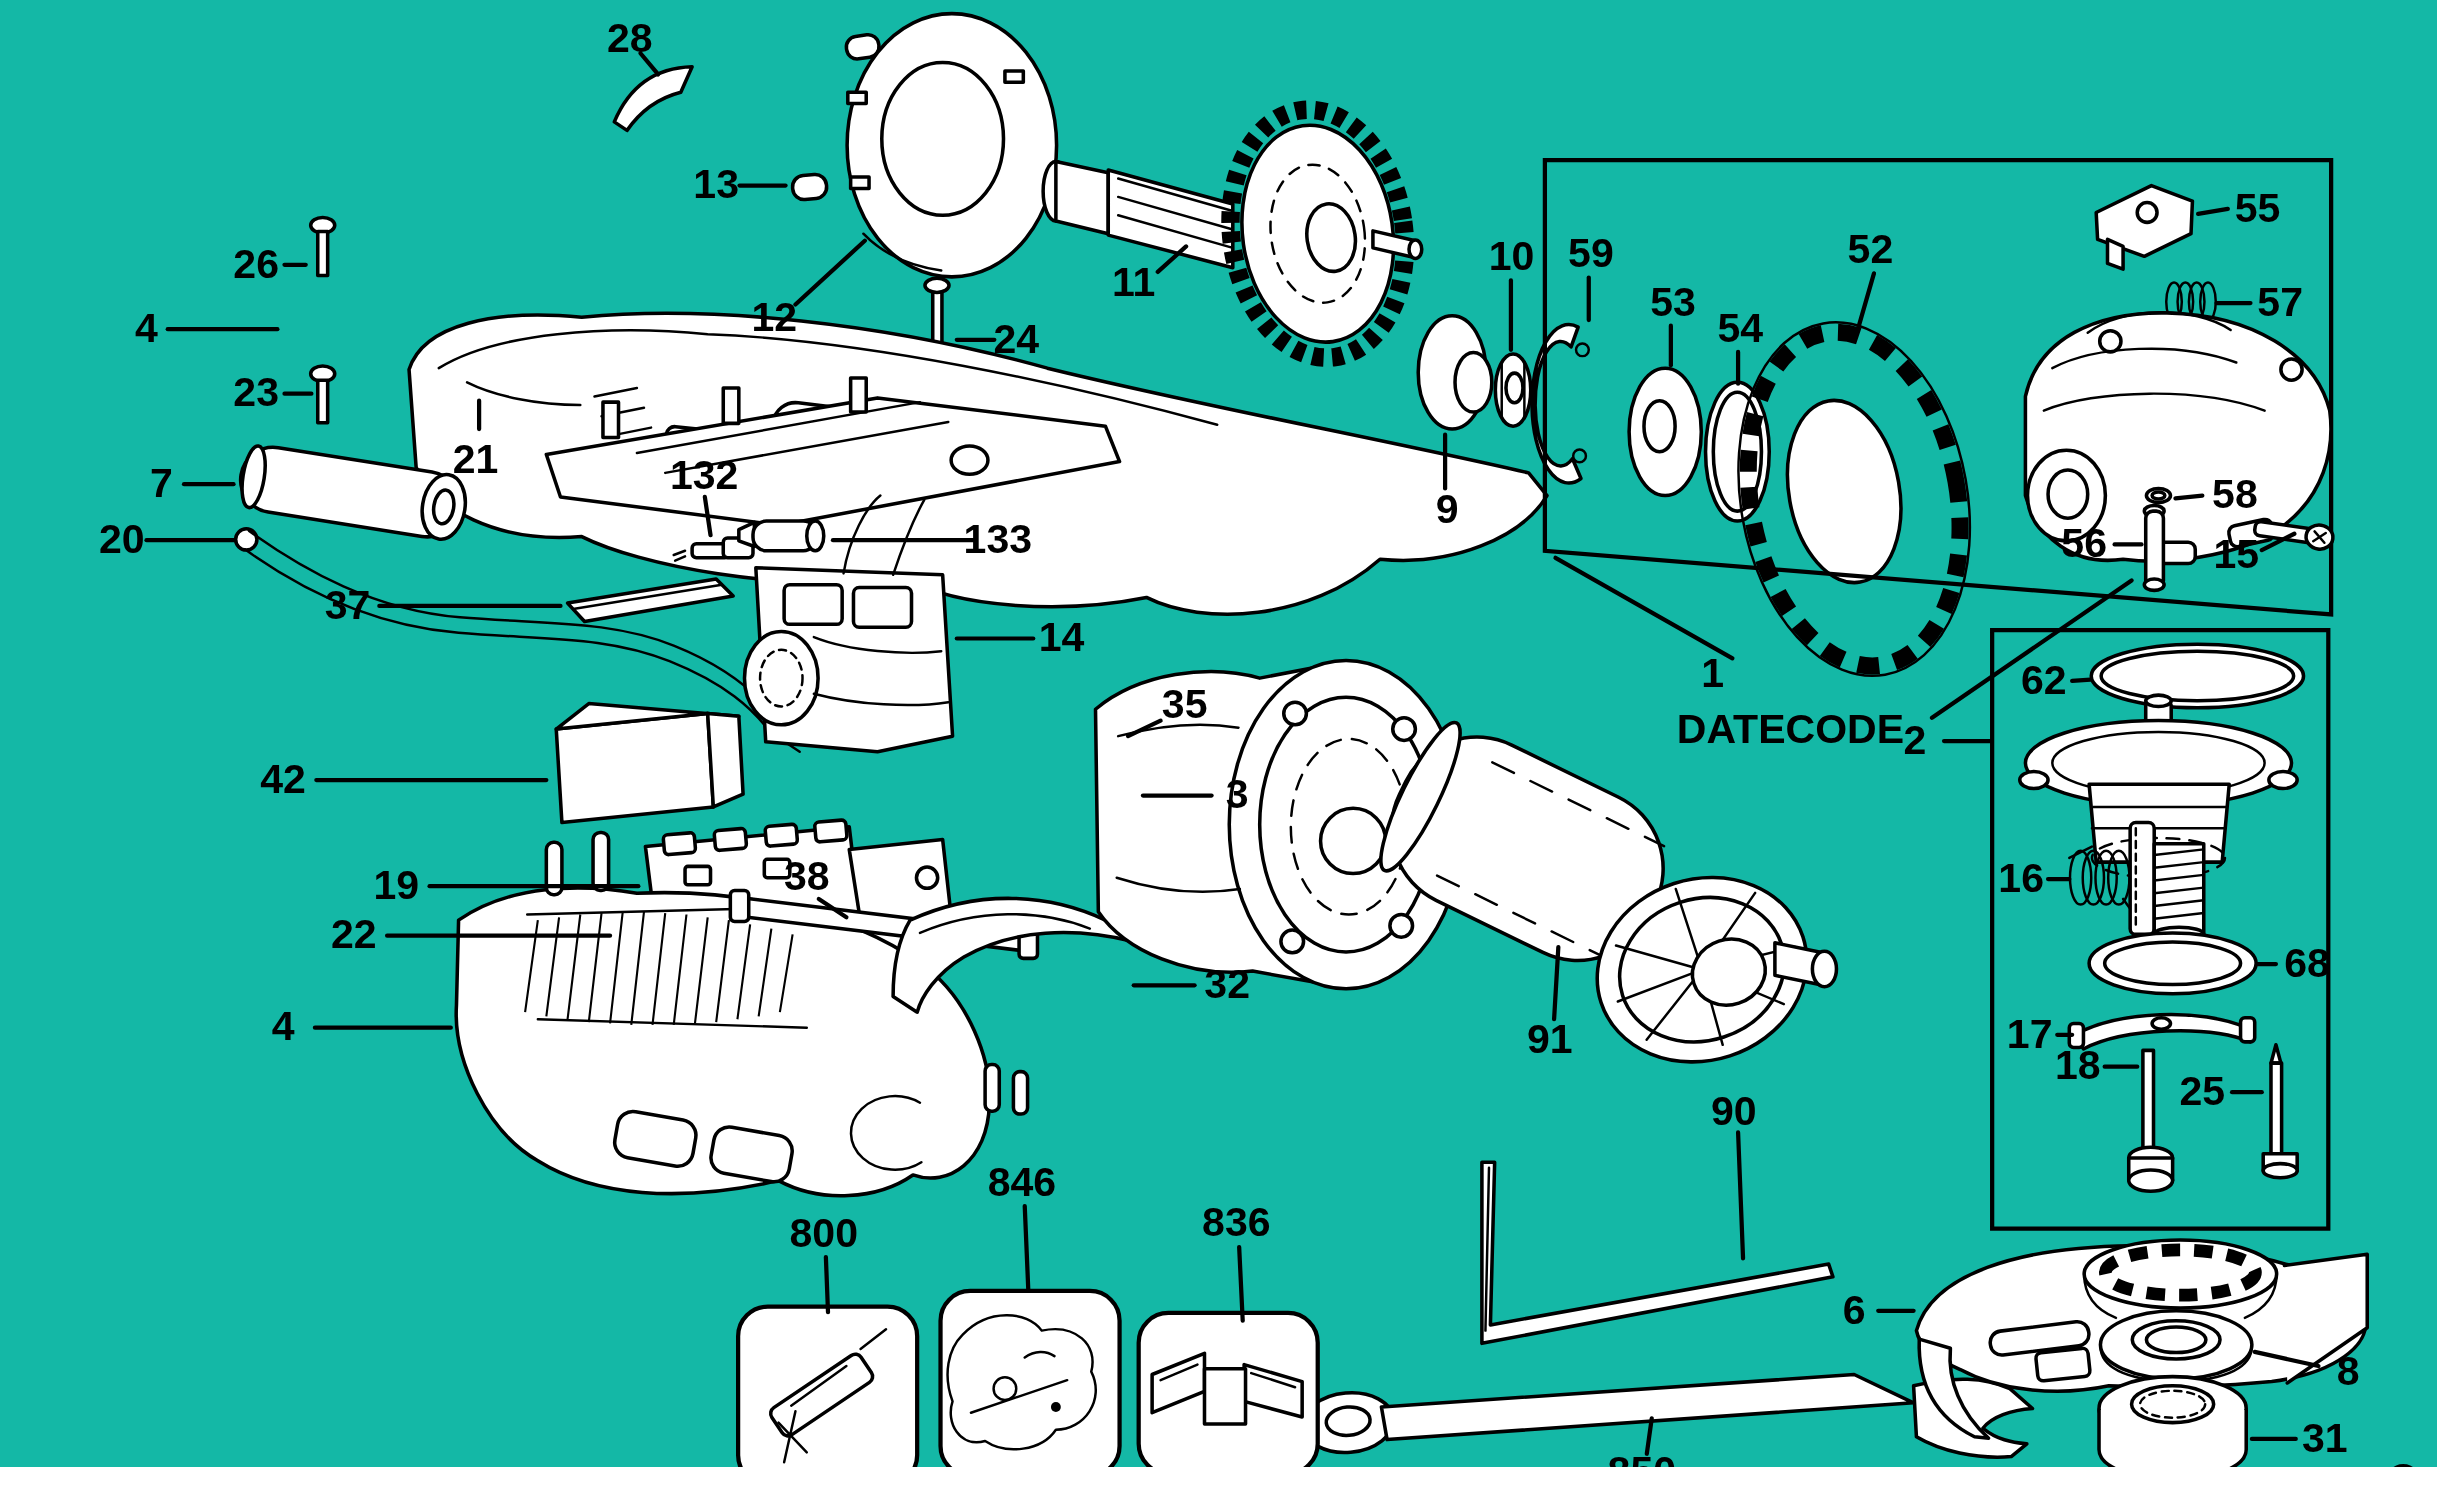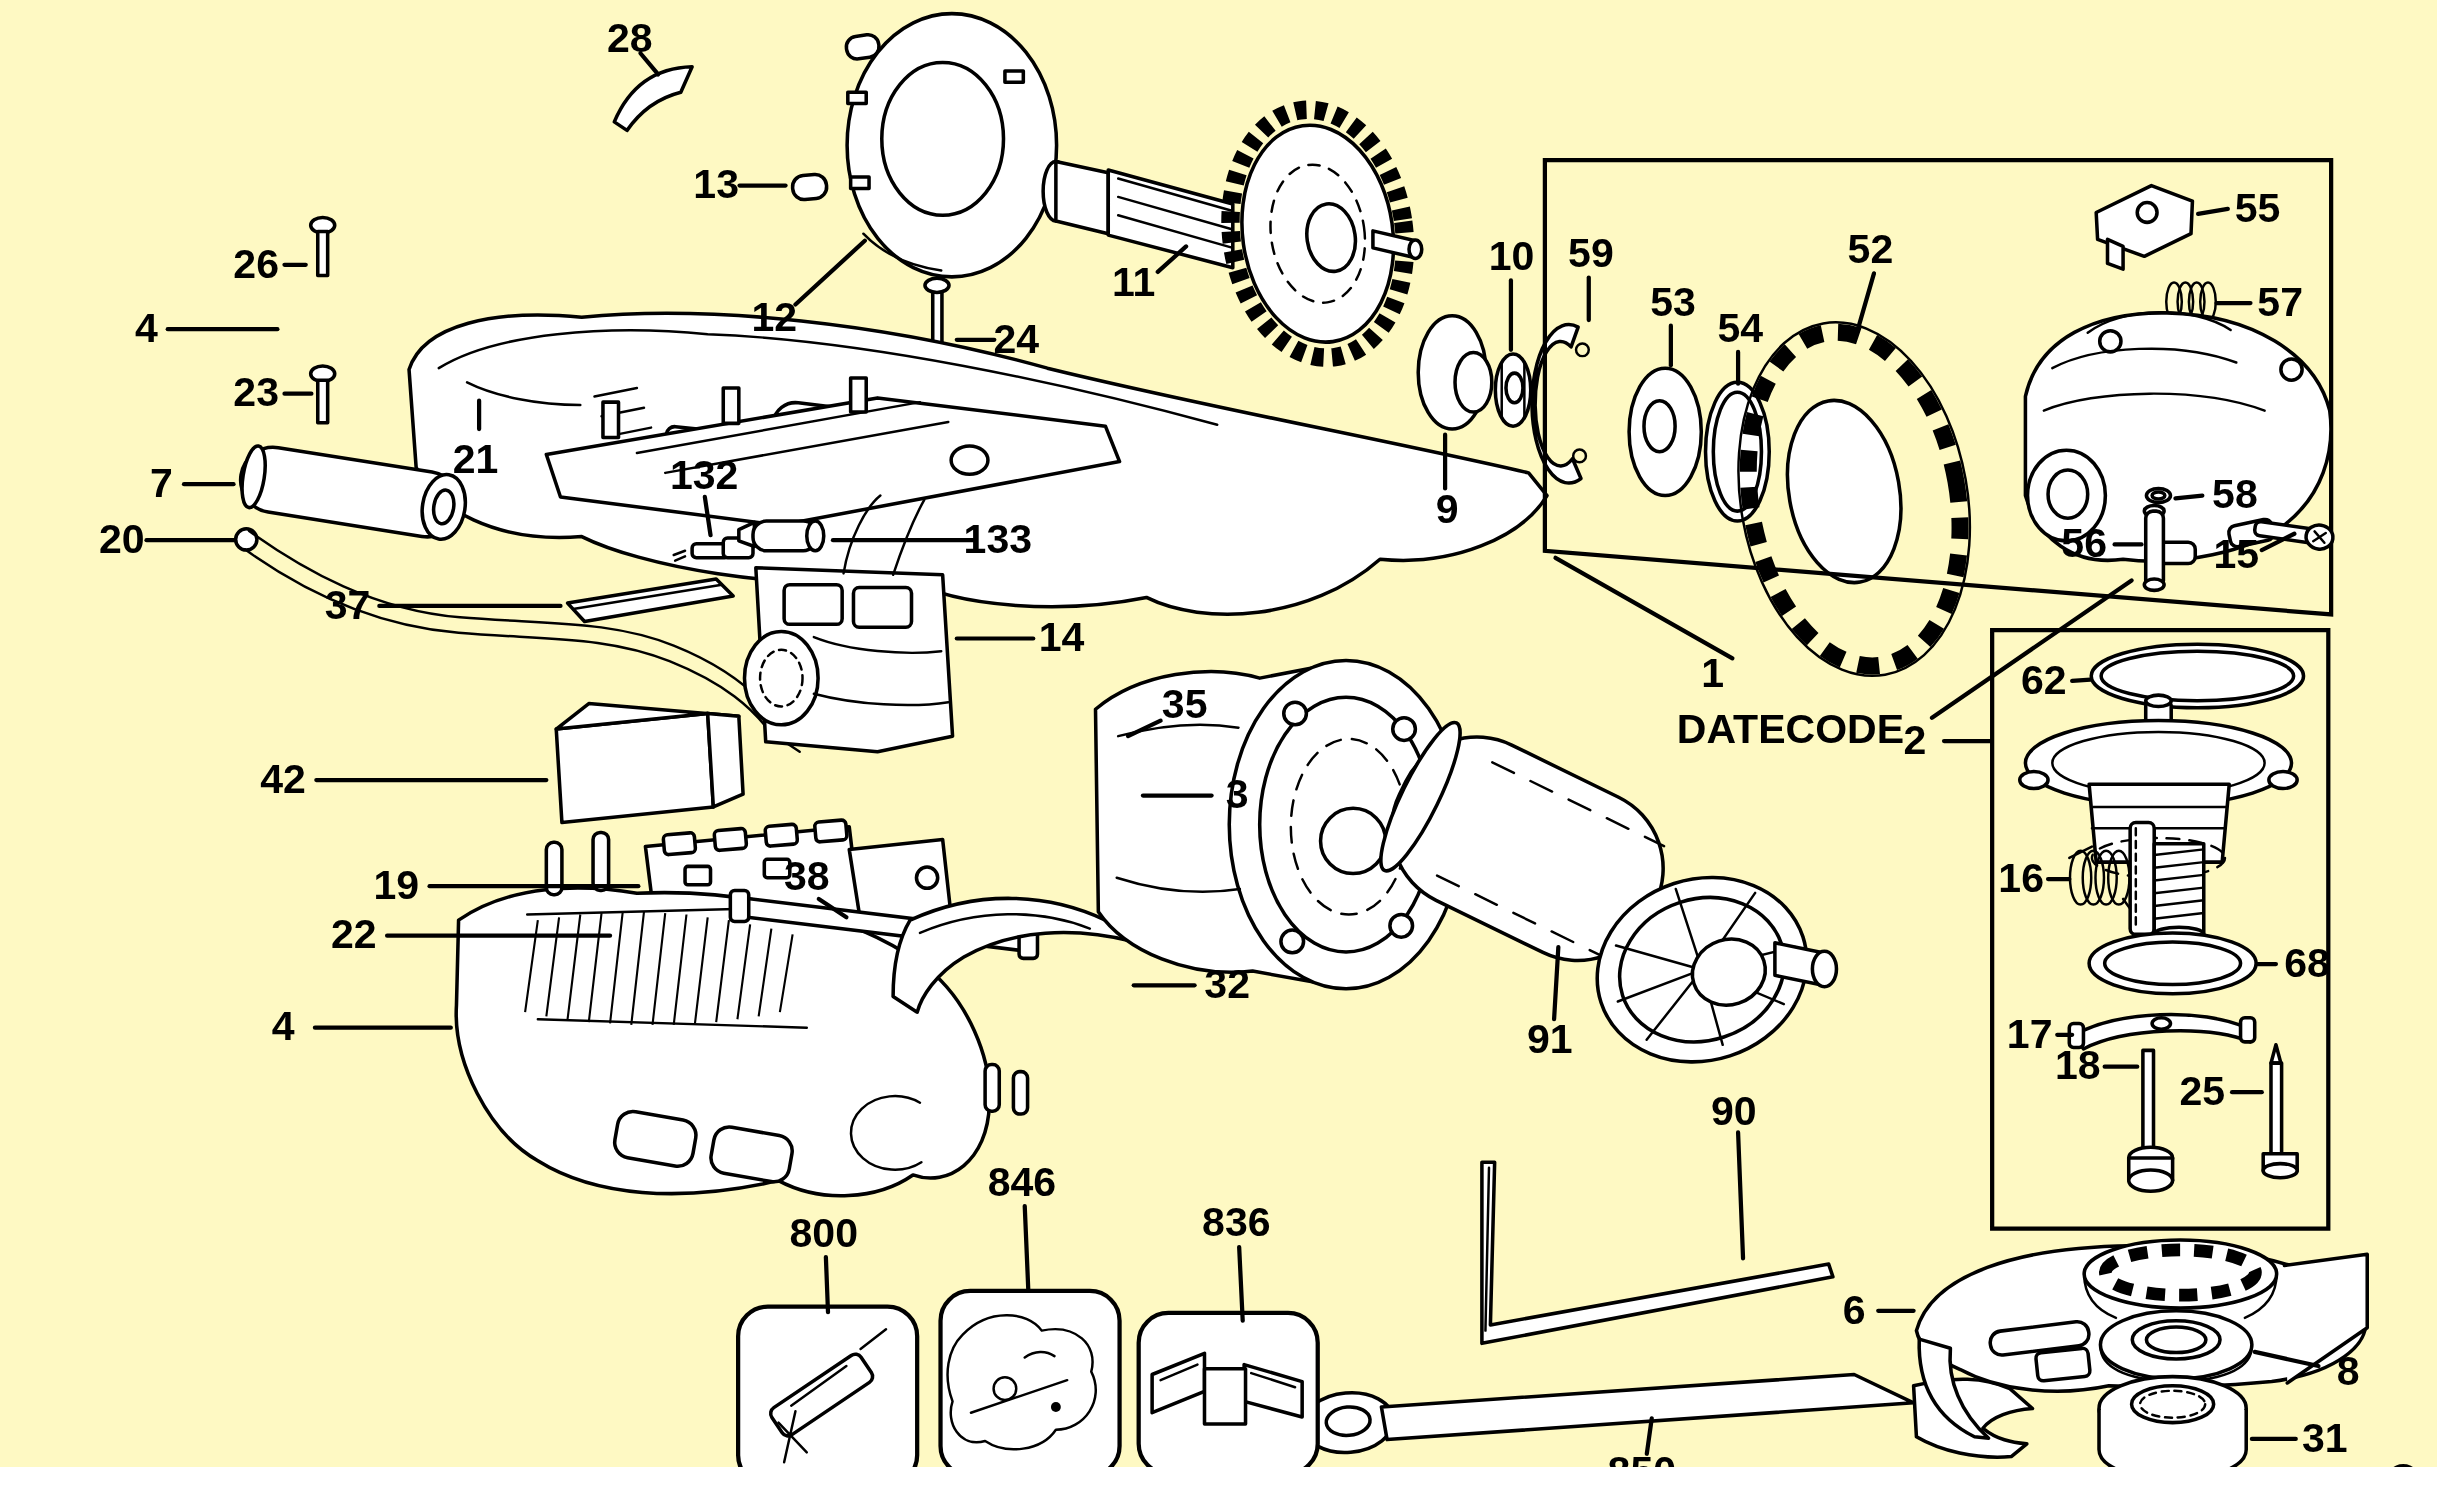--- a/index.html
+++ b/index.html
@@ -1,16 +1,16 @@
 <!DOCTYPE html>
 <html style="font-size:11.3px"><head>
 <meta charset="utf-8">
 <style>
   html,body{margin:0;padding:0;background:#ffffff;}
-  #canvas{position:relative;width:2438px;height:1467px;background:#fef9c3;overflow:hidden;}
+  #canvas{position:relative;width:2438px;height:1467px;background:#14b8a6;overflow:hidden;}
   svg{display:block}
   .part{fill:#ffffff;stroke:#000000;stroke-width:5;stroke-linejoin:round;stroke-linecap:round;}
   .part-thin{fill:none;stroke:#000000;stroke-width:3.5;stroke-linejoin:round;stroke-linecap:round;}
   .ld{stroke:#000000;stroke-width:6;stroke-linecap:round;}
   .box{fill:none;stroke:#000000;stroke-width:6;}
   .kitbox{fill:#ffffff;stroke:#000000;stroke-width:6;}
   .lbl{font-family:"Liberation Sans","DejaVu Sans",sans-serif;font-weight:800;font-size:58px;fill:#000000;text-anchor:middle;}
   .lbl-big{font-family:"Liberation Sans","DejaVu Sans",sans-serif;font-weight:800;font-size:58px;fill:#000000;text-anchor:middle;}
   .copyright{font-family:"DejaVu Sans",sans-serif;font-weight:700;font-size:72px;fill:#000000;text-anchor:middle;}
   .teeth{fill:none;stroke:#000000;stroke-width:26;stroke-dasharray:16 12;}

